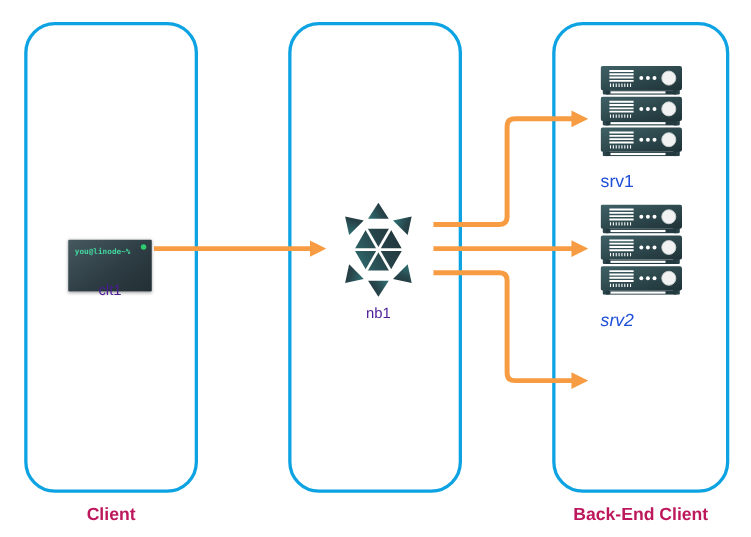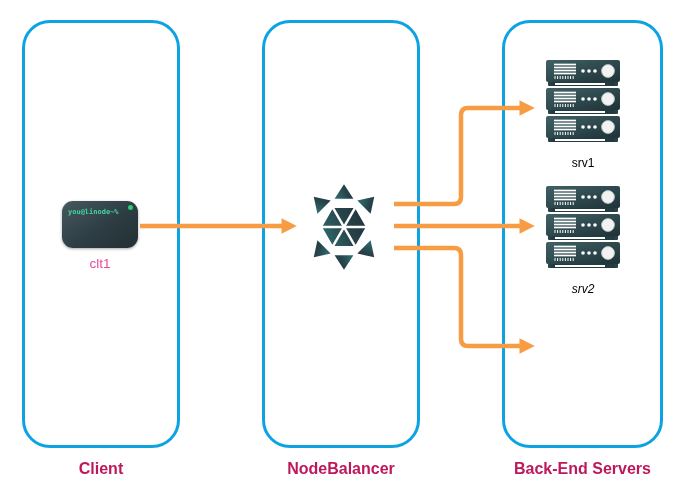--- a/index.html
+++ b/index.html
@@ -22,64 +22,63 @@
   }
   .lbl-client{left:22px;width:158px;}
   .lbl-nb{left:262px;width:158px;}
   .lbl-backend{left:502px;width:161px;}
 
   
   .edges{position:absolute;left:0;top:0;z-index:3;}
 
   
   .terminal{
-    position:absolute;left:62px;top:201px;width:76px;height:47px;
-    border-radius:11px;background:linear-gradient(145deg,#46595f 0%,#2d3d43 55%,#232f35 100%);
+    position:absolute;left:62px;top:218px;width:76px;height:47px;
+    border-radius:1px;background:linear-gradient(145deg,#46595f 0%,#2d3d43 55%,#232f35 100%);
     box-shadow:0 1px 3px rgba(0,0,0,.35);z-index:4;
   }
   .terminal-dot{
     position:absolute;top:4px;right:5px;width:5px;height:5px;border-radius:50%;
     background:#2ECC71;
   }
   .terminal-prompt{
     position:absolute;top:7px;left:6px;
     font-family:"DejaVu Sans Mono",monospace;font-weight:bold;font-size:7px;
     color:#43D6A0;white-space:nowrap;
   }
   .node-label{
-    position:absolute;text-align:center;font-size:13.5px;color:#ec4899;z-index:4;
+    position:absolute;text-align:center;font-size:13.5px;color:#4c1d95;z-index:4;
   }
   .lbl-clt1{left:62px;top:256px;width:76px;}
   .lbl-nb1{left:297px;top:277px;width:94px;}
 
   
   .nb-icon{position:absolute;left:297px;top:180px;width:94px;height:94px;z-index:4;}
 
   
   .server-node{position:absolute;width:74px;z-index:4;}
   .srv1{left:546px;top:60px;}
   .srv2{left:546px;top:186px;font-style:italic;}
   .srv3{left:546px;top:308px;}
   .server-node .srv-label{
-    position:static;display:block;margin-top:10px;text-align:center;
-    font-size:12px;color:#000000;
+    position:static;display:block;margin-top:10px;
+    font-size:16px;color:#1d4ed8;
   }
 </style>
 </head>
 <body>
 
 <div class="canvas">
 
   <div class="group-box box-client"></div>
   <div class="group-box box-nb"></div>
   <div class="group-box box-backend"></div>
 
   <div class="group-label lbl-client">Client</div>
-  <div class="group-label lbl-nb">NodeBalancer</div>
-  <div class="group-label lbl-backend">Back-End Servers</div>
+  <div class="group-label lbl-backend">Back-End Client</div>
 
   <svg class="edges" width="683" height="488" viewBox="0 0 683 488">
     <defs>
       <marker id="ah" viewBox="0 0 10 10" refX="1" refY="5" markerWidth="3.4" markerHeight="3.4" orient="auto">
         <path d="M0,0 L10,5 L0,10 Z" fill="#F89C43"></path>
       </marker>
     </defs>
     <g stroke="#F89C43" stroke-width="4.5" fill="none" stroke-linecap="butt">
       <path d="M140,226 L283,226" marker-end="url(#ah)"></path>
       <path d="M394,204 L454,204 Q461,204 461,197 L461,115 Q461,108 468,108 L521,108" marker-end="url(#ah)"></path>
@@ -112,20 +111,21 @@
     <use href="#nbarrow" transform="rotate(180 50 50)"></use>
     <use href="#nbarrow" transform="rotate(225 50 50)"></use>
     <use href="#nbarrow" transform="rotate(315 50 50)"></use>
     <polygon points="75,50 62.5,28.3 37.5,28.3 25,50 37.5,71.7 62.5,71.7" fill="url(#nbgrad)" stroke="#ffffff" stroke-width="3"></polygon>
     <g stroke="#ffffff" stroke-width="2.6">
       <line x1="25" y1="50" x2="75" y2="50"></line>
       <line x1="37.5" y1="28.3" x2="62.5" y2="71.7"></line>
       <line x1="62.5" y1="28.3" x2="37.5" y2="71.7"></line>
     </g>
   </svg>
+  <div class="node-label lbl-nb1">nb1</div>
 
   <svg width="0" height="0" style="position:absolute" aria-hidden="true">
     <defs>
       <linearGradient id="srvgrad" x1="0" y1="0" x2="1" y2="1">
         <stop offset="0" stop-color="#3F6166"></stop>
         <stop offset="1" stop-color="#1E3237"></stop>
       </linearGradient>
       <g id="srvunit">
         <rect x="2" y="20" width="6" height="6" rx="1" fill="#2A4349"></rect>
         <rect x="66" y="20" width="6" height="6" rx="1" fill="#2A4349"></rect>

